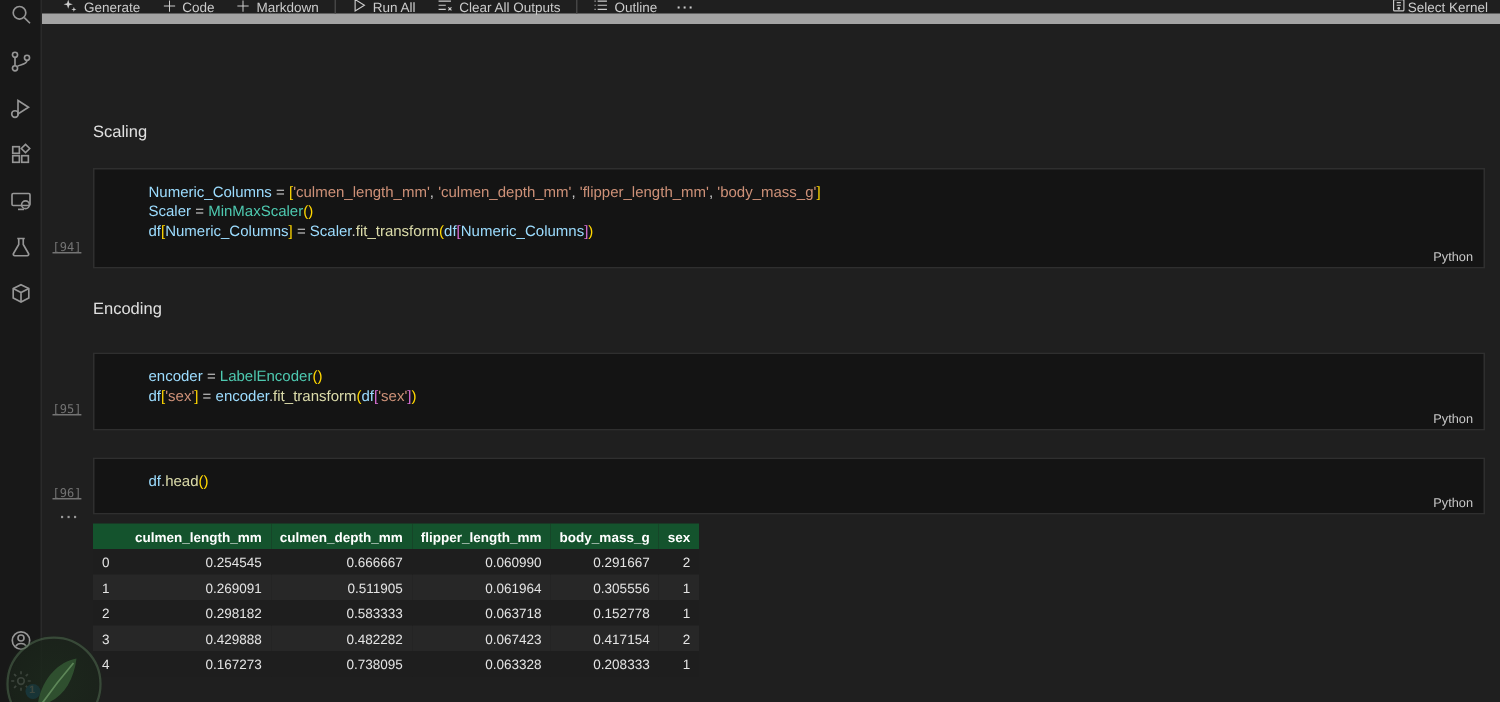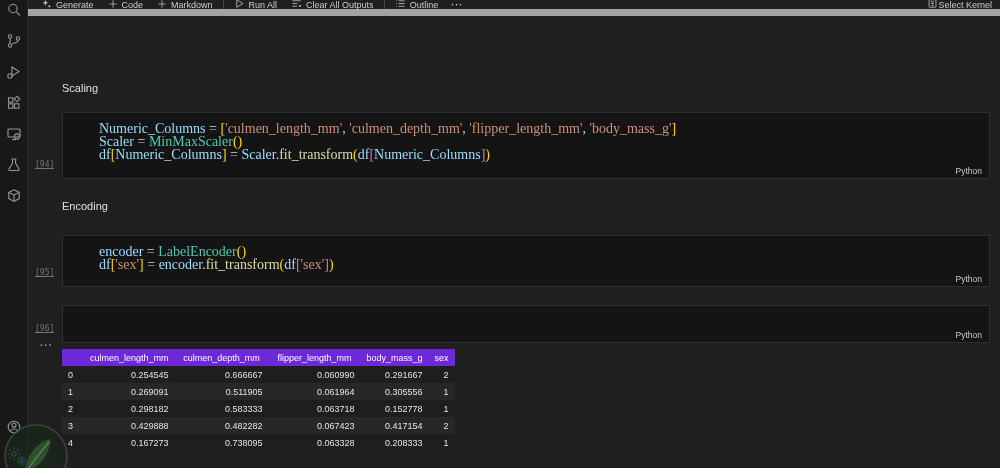--- a/index.html
+++ b/index.html
@@ -50,34 +50,34 @@
   .h-encoding{top:184px;}
   
   .cell{
     position:absolute;left:34px;width:928px;box-sizing:border-box;
     background:#141414;border:1px solid #2f2f2f;
     padding:9px 0 0 20px;
   }
   .cell-1{top:96px;height:67px;}
   .cell-2{top:219px;height:52px;}
   .cell-3{top:289px;height:38px;}
-  .code-line{height:13px;line-height:13px;font-family:Liberation Serif, serif;font-size:14px;white-space:pre;padding-left:16px;}
+  .code-line{height:13px;line-height:13px;font-family:Liberation Sans, sans-serif;font-size:10px;white-space:pre;padding-left:16px;}
   .exec{
     position:absolute;left:-28px;bottom:9px;width:24px;
     font-family:"DejaVu Sans Mono",monospace;font-size:8px;color:#747474;text-decoration:underline;
   }
   .lang-label{position:absolute;right:7px;bottom:2px;font-size:8.5px;color:#c9c9c9;}
   .tk-v{color:#9CDCFE}.tk-o{color:#d4d4d4}.tk-p{color:#cccccc}
   .tk-s{color:#CE9178}.tk-f{color:#DCDCAA}.tk-c{color:#4EC9B0}
   .tk-b1{color:#FFD700}.tk-b2{color:#DA70D6}
   
   .out-dots{position:absolute;left:12px;top:324px;font-size:10px;color:#9a9a9a;letter-spacing:1px;font-weight:bold;}
   .df-table{position:absolute;left:34px;top:333px;border-collapse:collapse;font-size:9px;color:#e4e4e4;}
   .df-table th,.df-table td{height:17px;padding:0 6px;box-sizing:border-box;white-space:nowrap;}
-  .df-table th{background:#6d28d9;font-weight:normal;color:#fff;text-align:center;}
+  .df-table th{background:#14532d;font-weight:bold;color:#fff;text-align:right;}
   .df-table th:first-child{width:22px;}
   .df-table td{text-align:right;}
   .df-table td:first-child{text-align:left;}
   .df-table tr.odd td{background:#272727;}
   .df-table tr.even td{background:#1e1e1e;}
   .col-c1{width:84px;}.col-c2{width:94px;}.col-c3{width:92px;}.col-c4{width:67px;}.col-c5{width:26px;}
 </style>
 </head>
 <body>
 
@@ -230,20 +230,23 @@
     <div class="exec">[95]</div>
     <div class="code">
         <div class="code-line"><span class="tk-v">encoder</span><span class="tk-o"> = </span><span class="tk-c">LabelEncoder</span><span class="tk-b1">()</span></div>
         <div class="code-line"><span class="tk-v">df</span><span class="tk-b1">[</span><span class="tk-s">'sex'</span><span class="tk-b1">]</span><span class="tk-o"> = </span><span class="tk-v">encoder</span><span class="tk-p">.</span><span class="tk-f">fit_transform</span><span class="tk-b1">(</span><span class="tk-v">df</span><span class="tk-b2">[</span><span class="tk-s">'sex'</span><span class="tk-b2">]</span><span class="tk-b1">)</span></div>
       </div>
     <div class="lang-label">Python</div>
   </div>
 
   <div class="cell cell-3">
     <div class="exec">[96]</div>
+    <div class="code">
+        <div class="code-line"><span class="tk-v">df</span><span class="tk-p">.</span><span class="tk-f">head</span><span class="tk-b1">()</span></div>
+      </div>
     <div class="lang-label">Python</div>
   </div>
 
   <div class="out-dots">···</div>
 
   <table class="df-table">
     <thead>
         <tr>
           <th></th>
           <th class="col-c1">culmen_length_mm</th>

